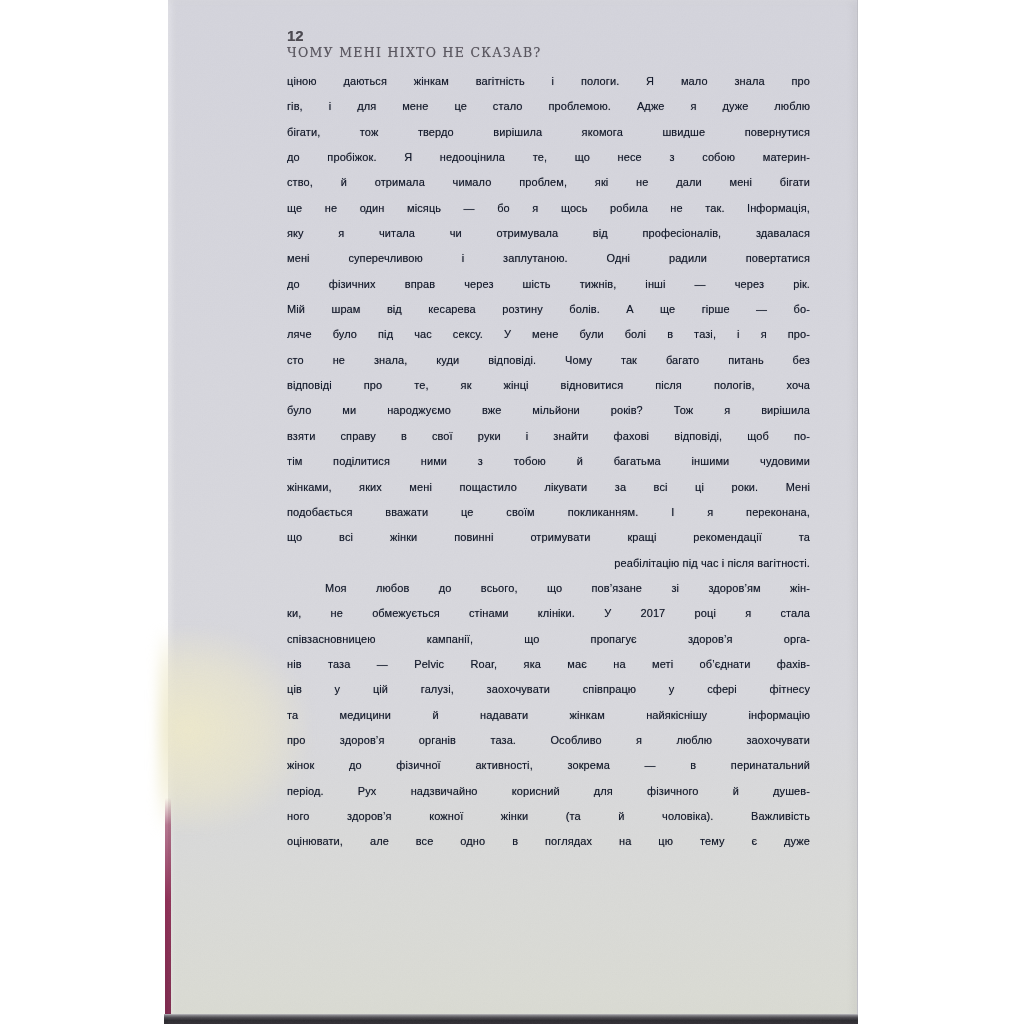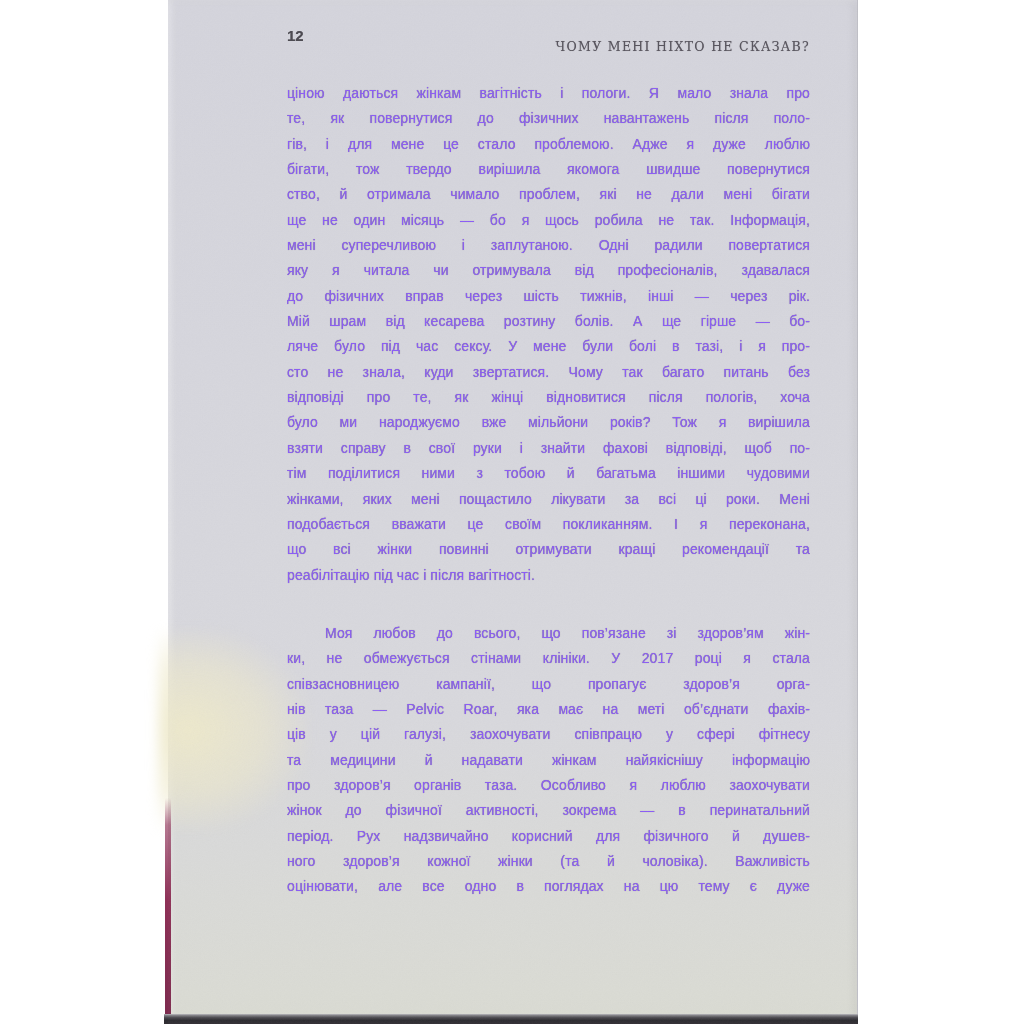--- a/index.html
+++ b/index.html
@@ -36,39 +36,39 @@
   .running-head{
     position:absolute;left:119px;top:27px;width:523px;height:20px;
   }
   .page-number{
     position:absolute;left:0;top:0;
     font-family:"Liberation Sans",sans-serif;
     font-size:15px;font-weight:bold;color:#4b4950;
     text-shadow:0 0 0.6px rgba(75,73,80,0.6);
   }
   .head-title{
-    position:absolute;left:0;top:12px;width:100%;text-align:right;
+    position:absolute;left:0;top:18px;width:100%;text-align:left;
     font-family:"DejaVu Serif",serif;
     font-size:12.5px;color:#57545d;letter-spacing:1.3px;
     text-shadow:0 0 0.7px rgba(87,84,93,0.55);
   }
   .body-text{
-    position:absolute;left:119px;top:81px;width:523px;
-    font-size:14px;color:#8b5cf6;
+    position:absolute;left:119px;top:69px;width:523px;
+    font-size:11px;color:#0f172a;
     text-shadow:0 0 0.7px rgba(62,60,65,0.65);
     letter-spacing:0.1px;
   }
   .line{
     height:25.35px;line-height:25.35px;
     text-align:justify;overflow:hidden;
   }
   .line::after{content:"";display:inline-block;width:100%;height:0;}
-  .line.para-end{text-align:left;}
+  .line.para-end{text-align:right;}
   .line.para-end::after{content:none;}
-  .line.indent{text-indent:38px;margin-top:33px;}
+  .line.indent{text-indent:38px;}
   .grain{
     position:absolute;left:0;top:0;width:690px;height:1024px;
     opacity:0.045;pointer-events:none;
   }
 </style>
 </head>
 <body>
 
 <div class="photo">
   <div class="paper"></div>
@@ -76,31 +76,31 @@
   <div class="maroon-edge"></div>
   <div class="bottom-band"></div>
 
   <div class="running-head">
     <span class="page-number">12</span>
     <span class="head-title">ЧОМУ МЕНІ НІХТО НЕ СКАЗАВ?</span>
   </div>
 
   <div class="body-text">
     <div class="line">ціною даються жінкам вагітність і пологи. Я мало знала про</div>
-    <div class="line">те, як повернутися до фізичних навантажень після поло-</div>
     <div class="line">гів, і для мене це стало проблемою. Адже я дуже люблю</div>
     <div class="line">бігати, тож твердо вирішила якомога швидше повернутися</div>
+    <div class="line">до пробіжок. Я недооцінила те, що несе з собою материн-</div>
     <div class="line">ство, й отримала чимало проблем, які не дали мені бігати</div>
     <div class="line">ще не один місяць — бо я щось робила не так. Інформація,</div>
+    <div class="line">яку я читала чи отримувала від професіоналів, здавалася</div>
     <div class="line">мені суперечливою і заплутаною. Одні радили повертатися</div>
-    <div class="line">яку я читала чи отримувала від професіоналів, здавалася</div>
     <div class="line">до фізичних вправ через шість тижнів, інші — через рік.</div>
     <div class="line">Мій шрам від кесарева розтину болів. А ще гірше — бо-</div>
     <div class="line">ляче було під час сексу. У мене були болі в тазі, і я про-</div>
-    <div class="line">сто не знала, куди звертатися. Чому так багато питань без</div>
+    <div class="line">сто не знала, куди відповіді. Чому так багато питань без</div>
     <div class="line">відповіді про те, як жінці відновитися після пологів, хоча</div>
     <div class="line">було ми народжуємо вже мільйони років? Тож я вирішила</div>
     <div class="line">взяти справу в свої руки і знайти фахові відповіді, щоб по-</div>
     <div class="line">тім поділитися ними з тобою й багатьма іншими чудовими</div>
     <div class="line">жінками, яких мені пощастило лікувати за всі ці роки. Мені</div>
     <div class="line">подобається вважати це своїм покликанням. І я переконана,</div>
     <div class="line">що всі жінки повинні отримувати кращі рекомендації та</div>
     <div class="line para-end">реабілітацію під час і після вагітності.</div>
     <div class="line indent">Моя любов до всього, що пов’язане зі здоров’ям жін-</div>
     <div class="line">ки, не обмежується стінами клініки. У 2017 році я стала</div>

